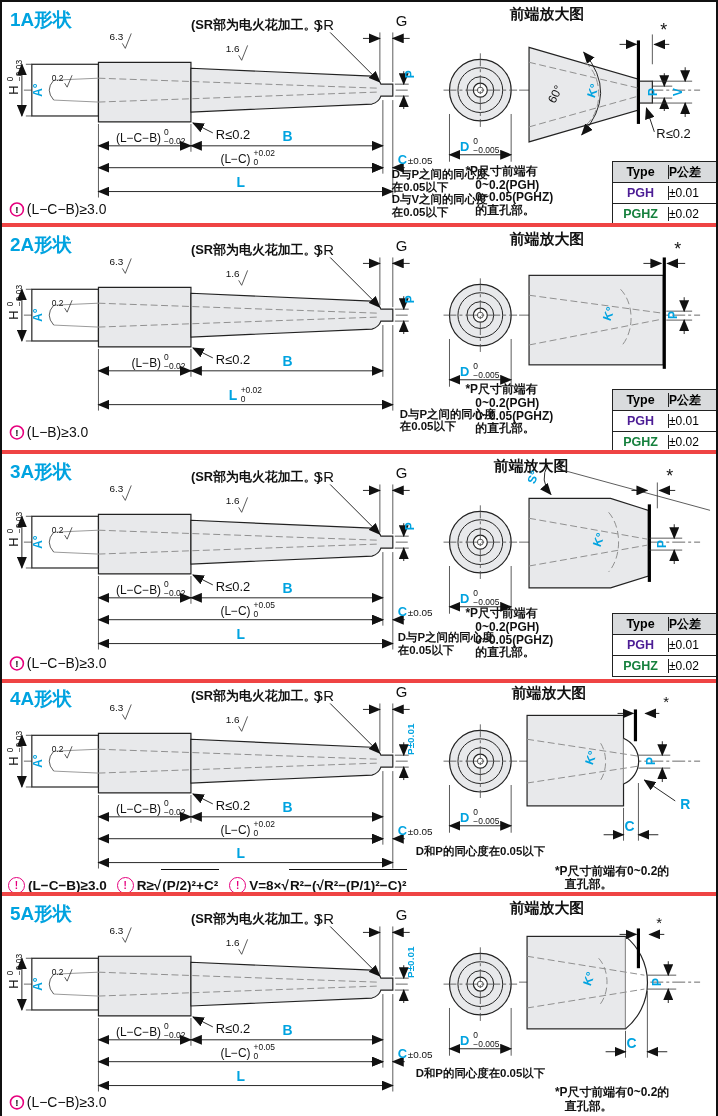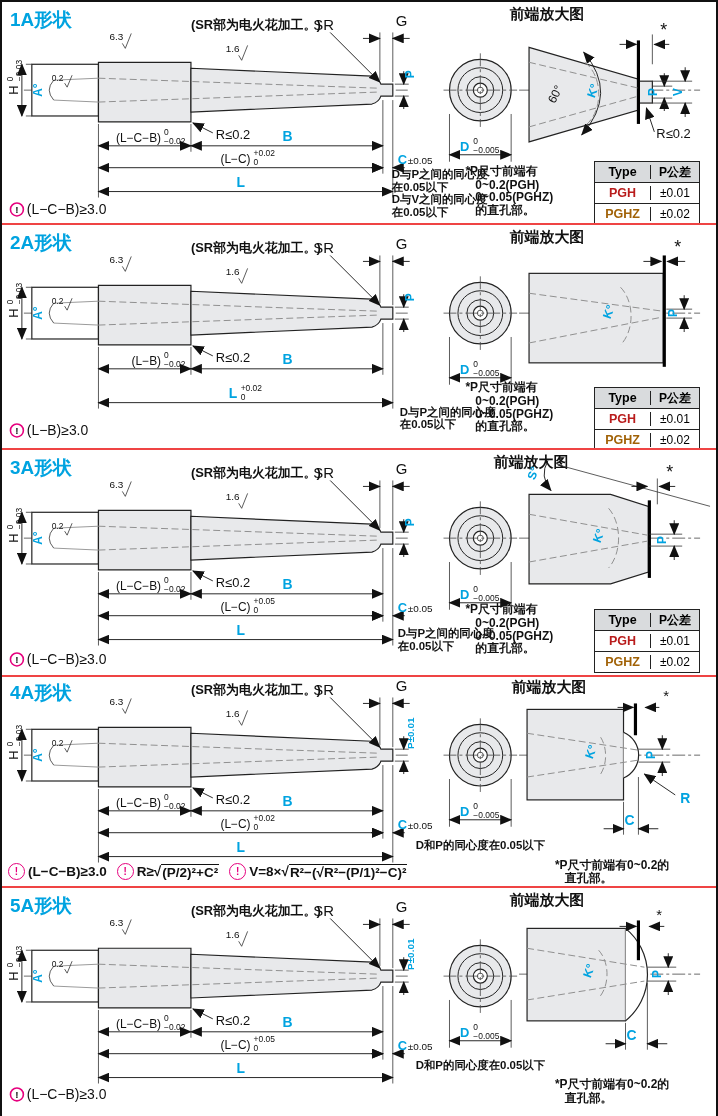--- a/index.html
+++ b/index.html
@@ -1,18 +1,18 @@
 <!DOCTYPE html>
 <html><head>
 <meta charset="utf-8">
 <style>
   html,body{margin:0;padding:0;background:#fff}
   #page{position:relative;width:714px;border:2px solid #111;border-bottom:7px solid #111;
         font-family:"Liberation Sans",sans-serif;background:#fff}
-  .sec{position:relative;border-bottom:2px solid #ef4444;overflow:hidden}
+  .sec{position:relative;border-bottom:4px solid #ef4444;overflow:hidden}
   .sec:last-child{border-bottom:0}
   svg{display:block}
   
   .tx{font-family:"Liberation Sans",sans-serif;fill:#111}
   .b{font-weight:bold}
   .cy{fill:#00a3e0;font-weight:bold}
   .ttl{font-size:19px;font-weight:bold;fill:#00a3e0}
   .f8{font-size:8.5px}.f10{font-size:10px}.f11{font-size:11.5px}.f12{font-size:12px}
   .f13{font-size:13px}.f14{font-size:14px}.f15{font-size:15px}.f18{font-size:18px}
   .mid{text-anchor:middle}.end{text-anchor:end}
@@ -20,35 +20,35 @@
   .ln{stroke:#222;stroke-width:1;fill:none}
   .tn{stroke:#333;stroke-width:0.8;fill:none}
   .dl{stroke:#111;stroke-width:0.9;fill:none}
   .ct{stroke:#444;stroke-width:0.8;fill:none;stroke-dasharray:13 3 3 3}
   .hd{stroke:#8f8f8f;stroke-width:1;fill:none;stroke-dasharray:7 3.5}
   .gy{stroke:#9a9a9a;stroke-width:1;fill:none}
   .bd{fill:#e8e9eb;stroke:#222;stroke-width:1.2}
   .wh{fill:#fff;stroke:#222;stroke-width:1.2}
   .tk{stroke:#000;stroke-width:3.2;fill:none}
   
-  .ptable{position:absolute;left:592px;width:104px;border:1.5px solid #222;background:#fff}
+  .ptable{position:absolute;left:610px;width:104px;border:1.5px solid #222;background:#fff}
   .ptable .tr{display:flex;border-top:1px solid #222;height:20px;align-items:center}
   .ptable .tr:first-child{border-top:0;background:#d9dbdd}
   .ptable .tr span:first-child{width:55px;text-align:center;border-right:1px solid #222;font-weight:bold;font-size:12.5px}
-  .ptable .tr span:last-child{flex:1;text-align:center;font-size:12px}
-  .ptable .pgh{color:#b91c1c;font-size:14px}
-  .ptable .pghz{color:#a16207;font-size:14px}
+  .ptable .tr span:last-child{flex:1;font-size:12px}
+  .ptable .pgh{color:#4c1d95;font-size:14px}
+  .ptable .pghz{color:#15803d;font-size:14px}
   
   .formulas{position:absolute;left:6px;top:186px;display:flex;gap:10px;align-items:center;
             font-size:13.5px;font-weight:bold;color:#111;white-space:nowrap}
   .warn{display:inline-flex;width:15px;height:15px;border:1.6px solid #e6007e;border-radius:50%;
         color:#e6007e;font-size:10px;font-weight:bold;align-items:center;justify-content:center;
         margin-right:3px;background:#fff;flex:0 0 auto}
   .fi{display:inline-flex;align-items:center}
-  .rt{border-top:1.4px solid #111;padding:0 1px}
+  .rt{border-top:1.4px solid #111;padding:8px 1px}
 </style>
 </head>
 <body>
 
 <svg width="0" height="0" style="position:absolute" aria-hidden="true">
   <defs>
     <marker id="ar" markerWidth="12" markerHeight="10" refX="11" refY="5" orient="auto-start-reverse" markerUnits="userSpaceOnUse">
       <path d="M0,0 L12,5 L0,10 z" fill="#111"></path>
     </marker>
     <g id="pinbody">

